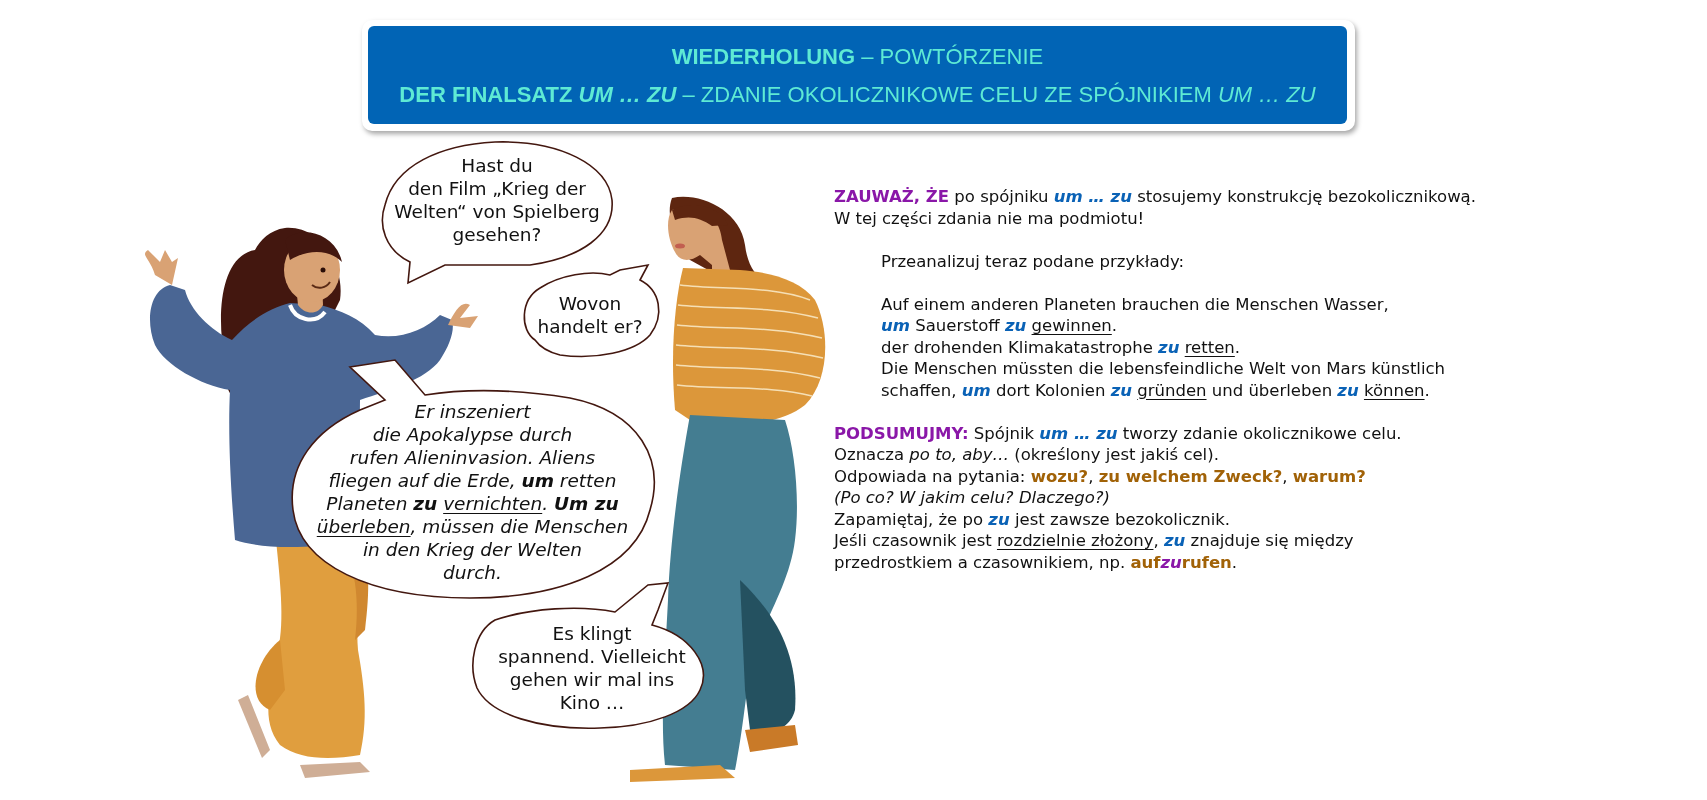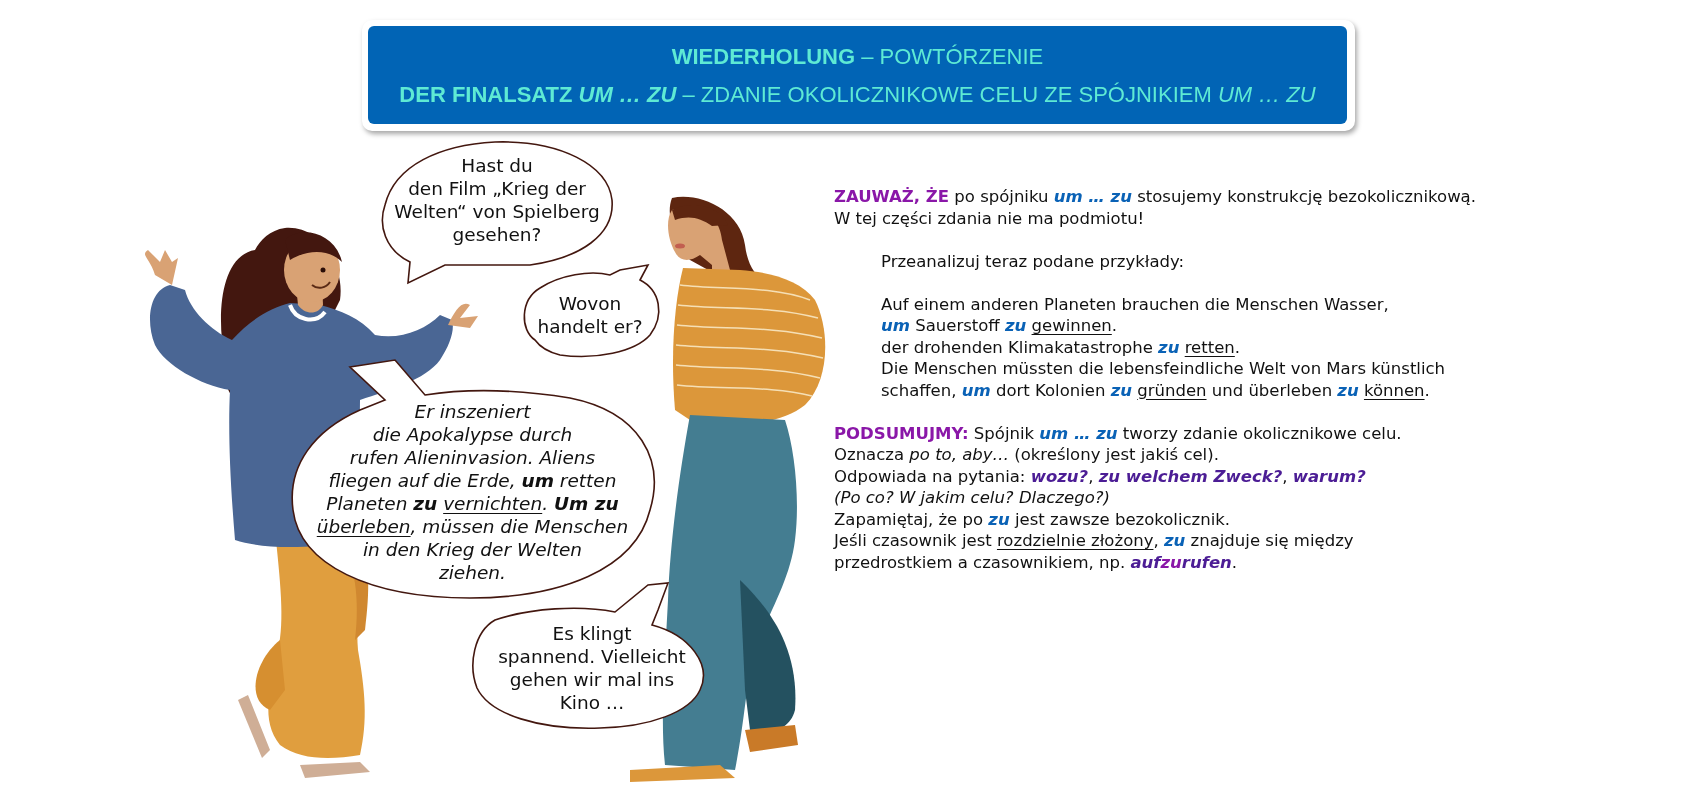--- a/index.html
+++ b/index.html
@@ -11,21 +11,21 @@
   .illus{position:absolute;left:0;top:130px;width:850px;height:670px;}
   .bubble-text{position:absolute;text-align:center;font-size:18.5px;line-height:23px;color:#111;}
   .bubble-text b{font-weight:bold;}
   .bubble-text u{text-decoration:underline;text-decoration-thickness:1px;text-underline-offset:3px;}
   .text-panel{position:absolute;left:834px;top:186px;width:820px;font-size:16.5px;line-height:21.5px;color:#111;}
   .text-panel p{margin:0;}
   .ind{padding-left:47px;}
   .gap{height:21.5px;}
   .purple{color:#8a17a8;font-weight:bold;}
   .blue{color:#0a62b6;font-weight:bold;font-style:italic;}
-  .blue-i{color:#4c1d95;font-weight:bold;font-style:italic;}
+  .blue-i{color:#a16207;font-weight:bold;}
   .purple-i{color:#8a17a8;font-weight:bold;font-style:italic;}
   u{text-decoration:underline;text-underline-offset:3px;}
 </style>
 </head>
 <body>
 
 <div class="banner-wrap">
   <div class="banner">
     <div><b>WIEDERHOLUNG</b><span> – POWTÓRZENIE</span></div>
     <div><b>DER FINALSATZ </b><b><i>UM … ZU</i></b><span> – ZDANIE OKOLICZNIKOWE CELU ZE SPÓJNIKIEM </span><i>UM … ZU</i></div>
@@ -113,21 +113,21 @@
     <div>handelt er?</div>
   </div>
   <div class="bubble-text" style="left:300px;top:270px;width:345px;font-style:italic;">
     <div>Er inszeniert</div>
     <div>die Apokalypse durch</div>
     <div>rufen Alieninvasion. Aliens</div>
     <div><span>fliegen auf die Erde, </span><b>um</b><span> retten</span></div>
     <div><span>Planeten </span><b>zu</b><span> </span><u>vernichten</u><span>. </span><b>Um zu</b></div>
     <div><u>überleben</u><span>, müssen die Menschen</span></div>
     <div>in den Krieg der Welten</div>
-    <div>ziehen.</div>
+    <div>durch.</div>
   </div>
   <div class="bubble-text" style="left:482px;top:492px;width:220px;">
     <div>Es klingt</div>
     <div>spannend. Vielleicht</div>
     <div>gehen wir mal ins</div>
     <div>Kino …</div>
   </div>
 </div>
 
 <div class="text-panel">

